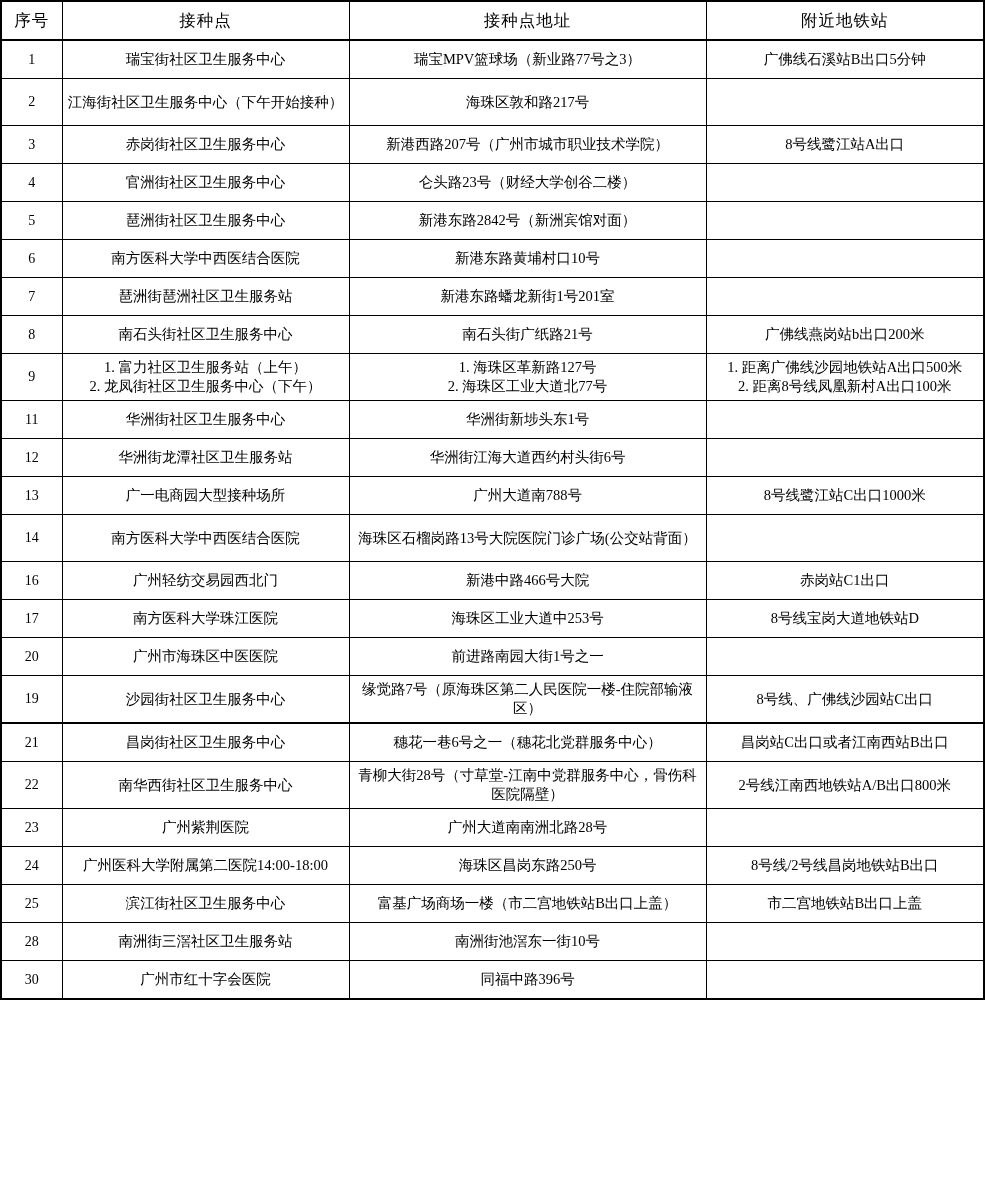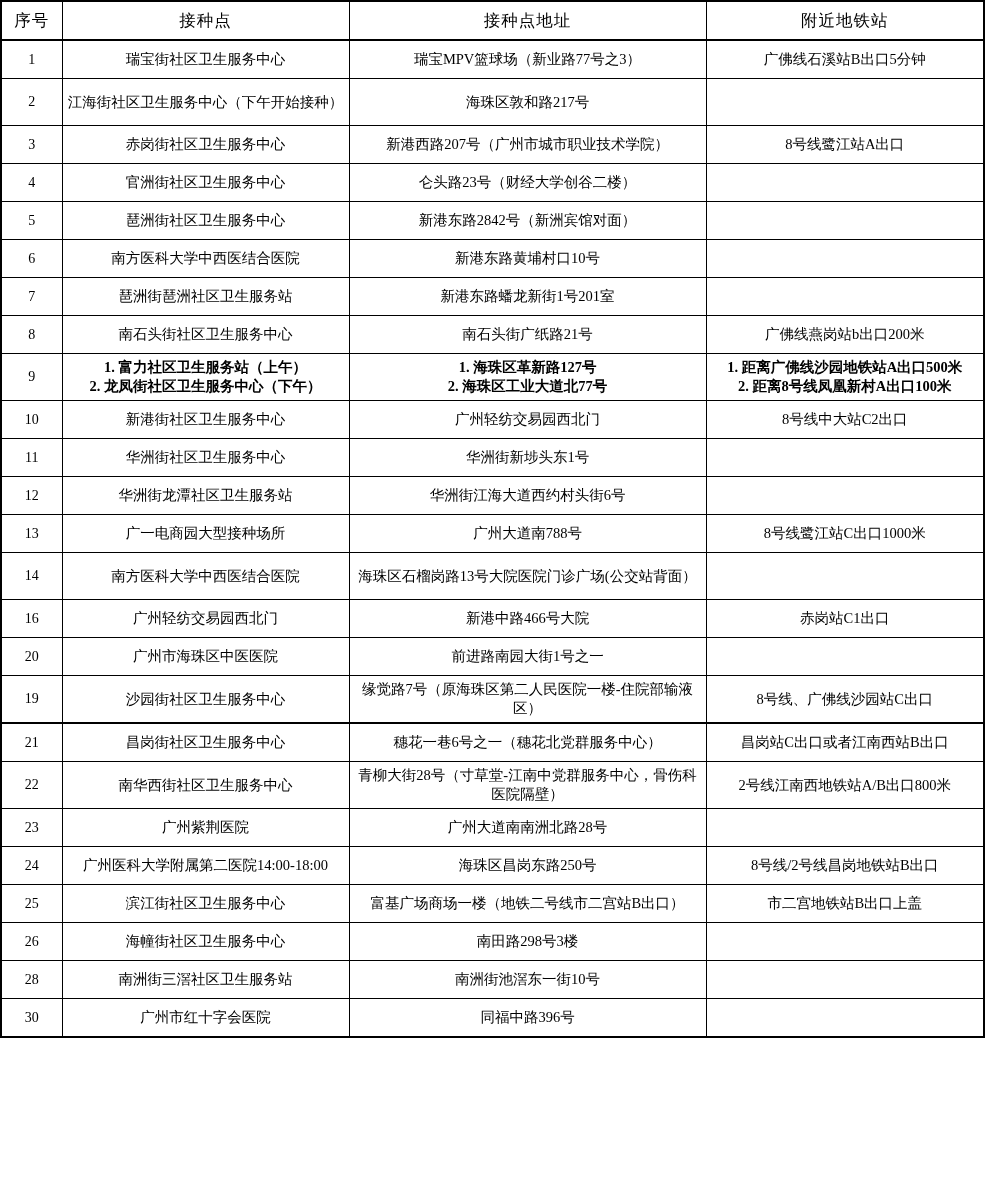--- a/index.html
+++ b/index.html
@@ -58,21 +58,21 @@
   table.vac-table tbody td.idx {
     font-size: 14px;
   }
   
   table.vac-table tbody tr.tall td { height: 42px; }
 
   
   table.vac-table tbody tr.heavy-bottom td {
     border-bottom: 2px solid #000;
   }
-  .nl { display: block; font-weight: bold; }
+  .nl { display: block; }
 </style>
 </head>
 <body>
 
 <div id="page">
   <table class="vac-table">
     <colgroup>
       <col class="c-idx">
         <col class="c-site">
         <col class="c-addr">
@@ -144,26 +144,20 @@
           <td>
             <span class="nl">1. 海珠区革新路127号</span>
             <span class="nl">2. 海珠区工业大道北77号</span>
           </td>
           <td>
             <span class="nl">1. 距离广佛线沙园地铁站A出口500米</span>
             <span class="nl">2. 距离8号线凤凰新村A出口100米</span>
           </td>
         </tr>
         <tr>
-          <td class="idx">10</td>
-          <td>新港街社区卫生服务中心</td>
-          <td>广州轻纺交易园西北门</td>
-          <td>8号线中大站C2出口</td>
-        </tr>
-        <tr>
           <td class="idx">11</td>
           <td>华洲街社区卫生服务中心</td>
           <td>华洲街新埗头东1号</td>
           <td></td>
         </tr>
         <tr>
           <td class="idx">12</td>
           <td>华洲街龙潭社区卫生服务站</td>
           <td>华洲街江海大道西约村头街6号</td>
           <td></td>
@@ -178,20 +172,26 @@
           <td class="idx">14</td>
           <td>南方医科大学中西医结合医院</td>
           <td>海珠区石榴岗路13号大院医院门诊广场(公交站背面）</td>
           <td></td>
         </tr>
         <tr>
           <td class="idx">16</td>
           <td>广州轻纺交易园西北门</td>
           <td>新港中路466号大院</td>
           <td>赤岗站C1出口</td>
+        </tr>
+        <tr>
+          <td class="idx">17</td>
+          <td>南方医科大学珠江医院</td>
+          <td>海珠区工业大道中253号</td>
+          <td>8号线宝岗大道地铁站D</td>
         </tr>
         <tr>
           <td class="idx">20</td>
           <td>广州市海珠区中医医院</td>
           <td>前进路南园大街1号之一</td>
           <td></td>
         </tr>
         <tr class="tall heavy-bottom">
           <td class="idx">19</td>
           <td>沙园街社区卫生服务中心</td>
@@ -218,28 +218,22 @@
         </tr>
         <tr>
           <td class="idx">24</td>
           <td>广州医科大学附属第二医院14:00-18:00</td>
           <td>海珠区昌岗东路250号</td>
           <td>8号线/2号线昌岗地铁站B出口</td>
         </tr>
         <tr>
           <td class="idx">25</td>
           <td>滨江街社区卫生服务中心</td>
-          <td>富基广场商场一楼（地铁二号线市二宫站B出口）</td>
+          <td>富基广场商场一楼（市二宫地铁站B出口上盖）</td>
           <td>市二宫地铁站B出口上盖</td>
-        </tr>
-        <tr>
-          <td class="idx">26</td>
-          <td>海幢街社区卫生服务中心</td>
-          <td>南田路298号3楼</td>
-          <td></td>
         </tr>
         <tr>
           <td class="idx">28</td>
           <td>南洲街三滘社区卫生服务站</td>
           <td>南洲街池滘东一街10号</td>
           <td></td>
         </tr>
         <tr>
           <td class="idx">30</td>
           <td>广州市红十字会医院</td>

